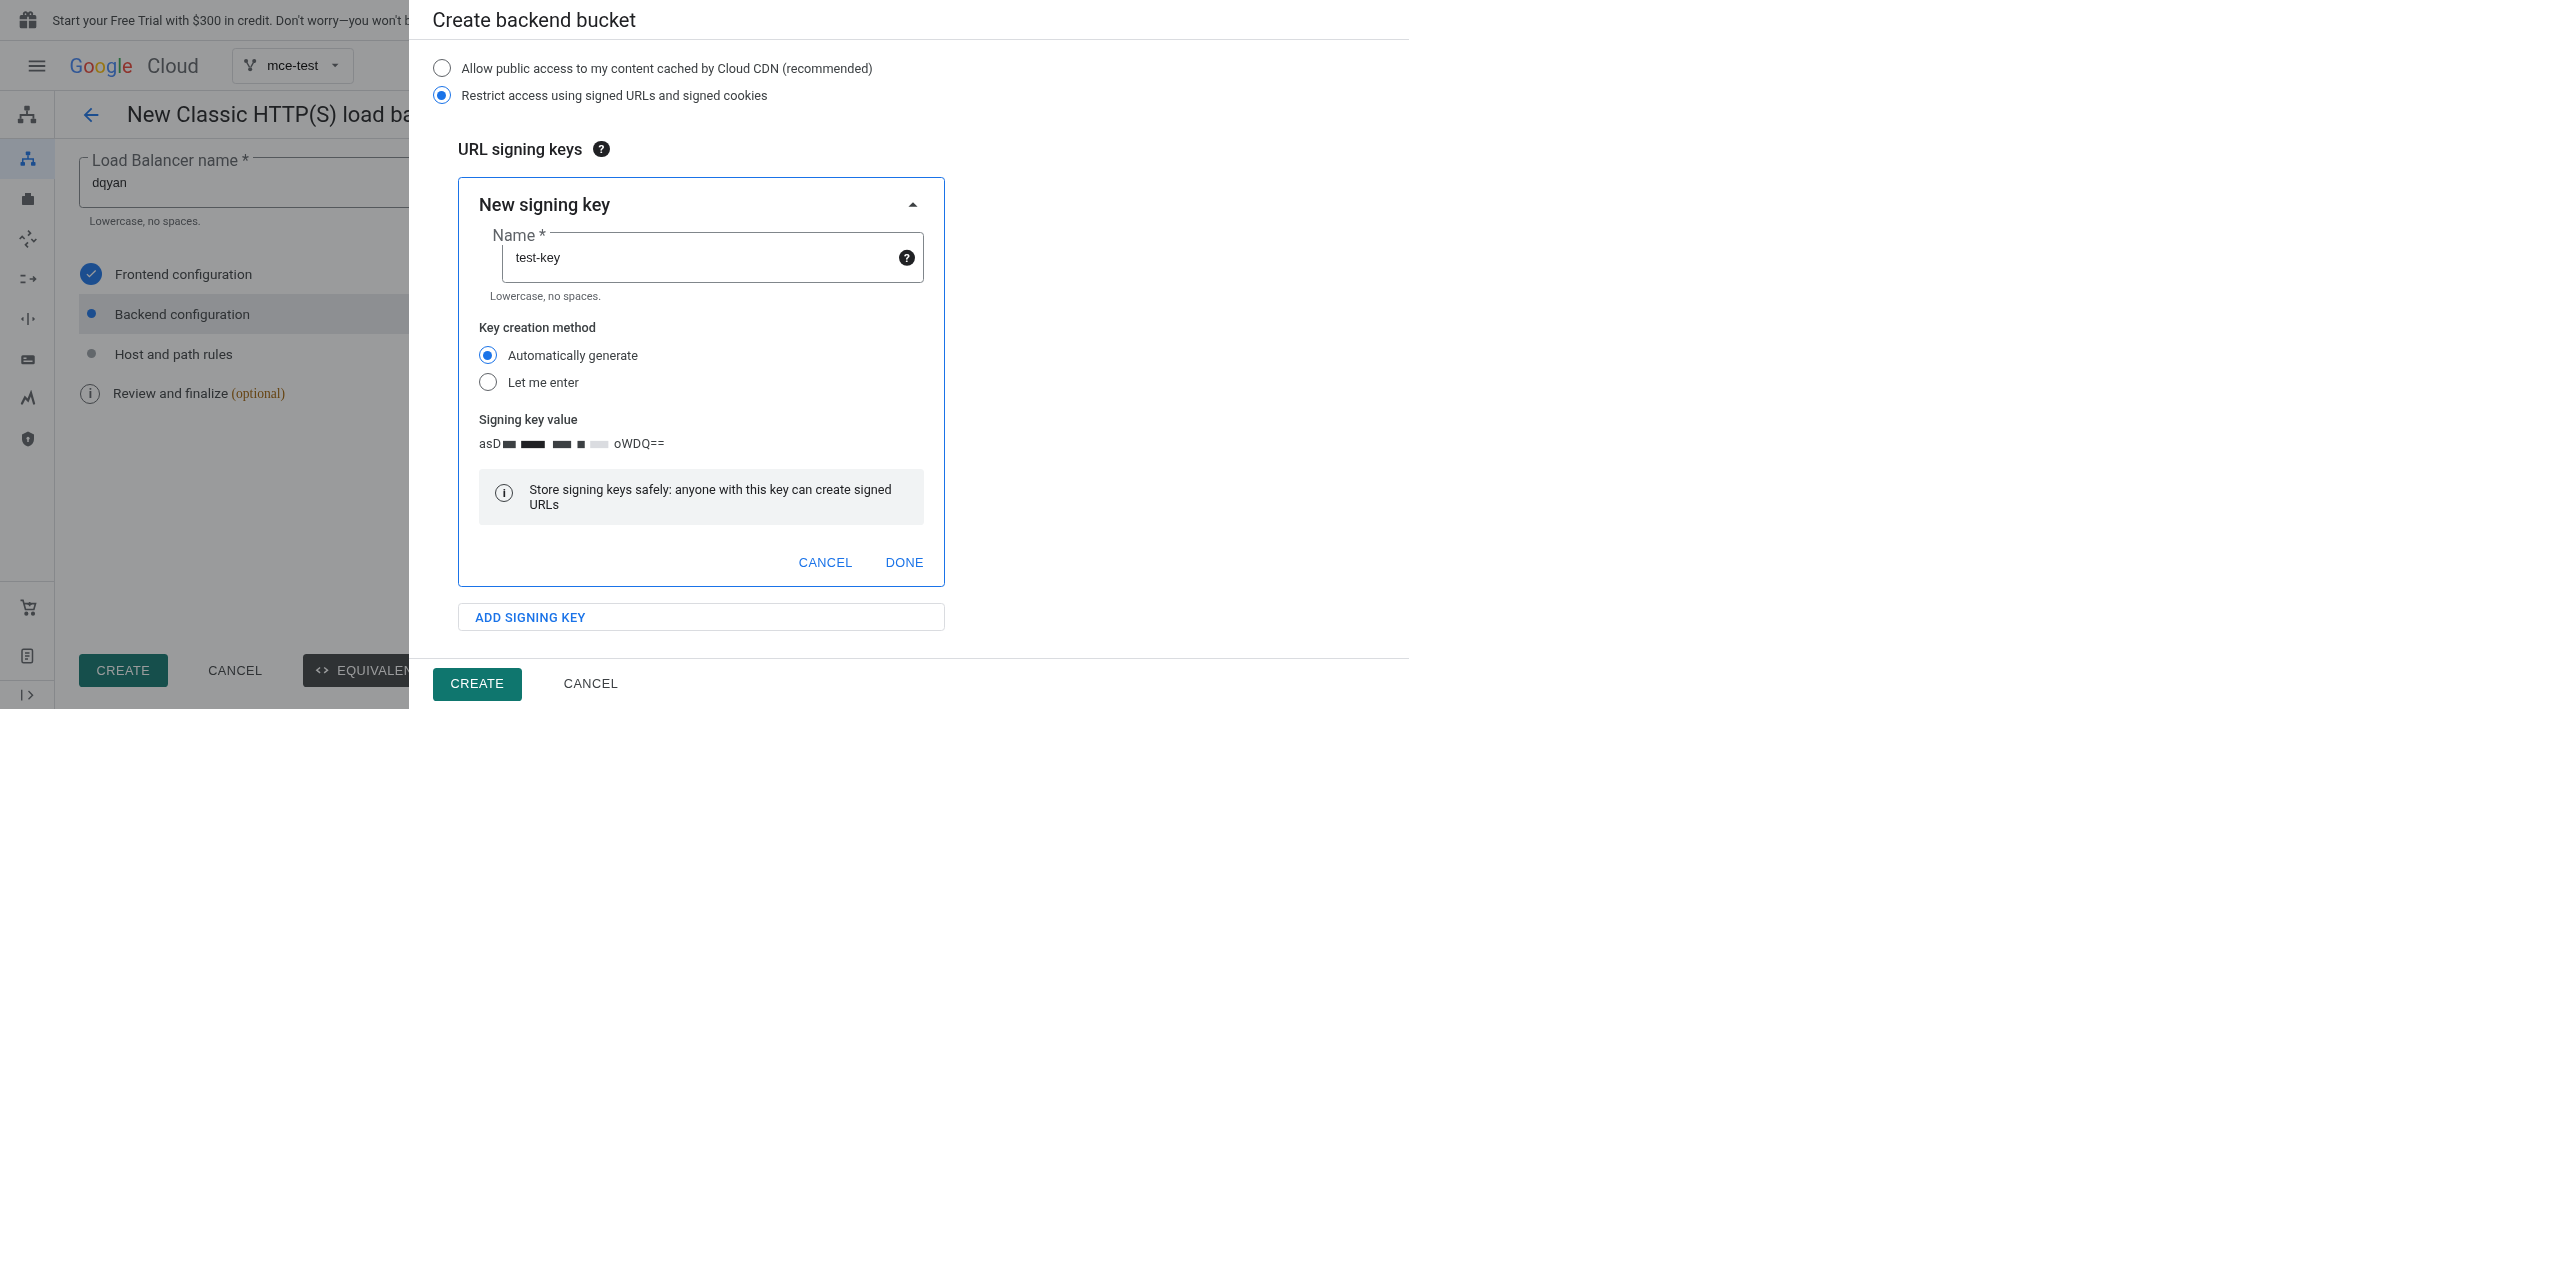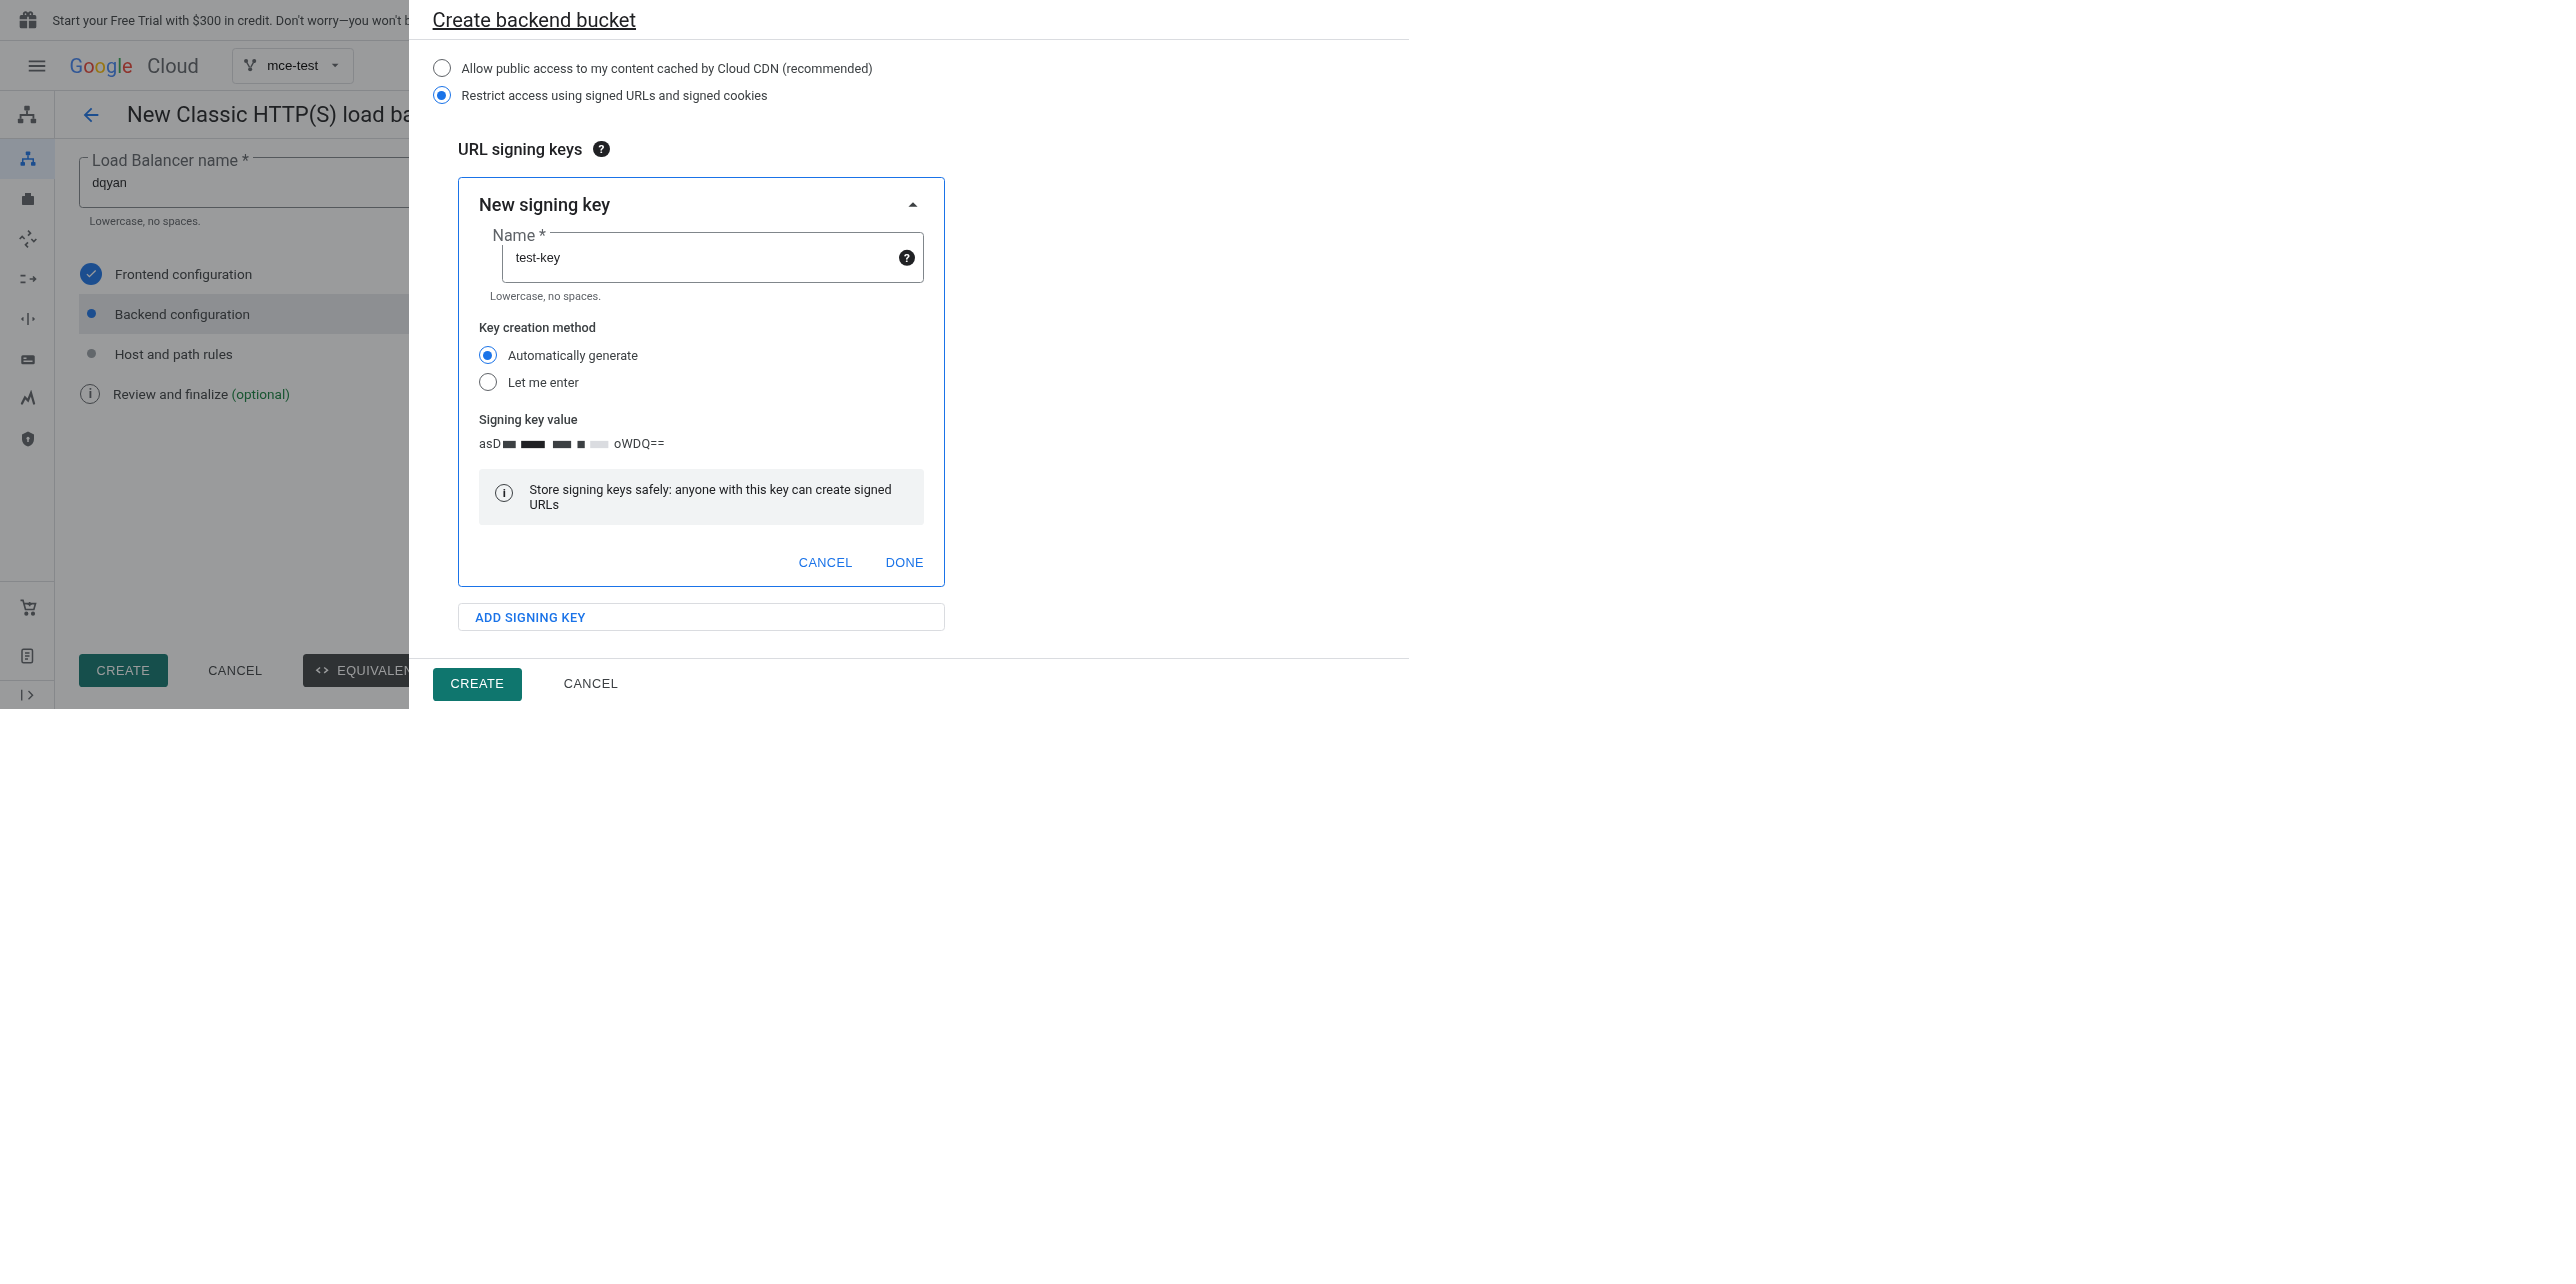--- a/index.html
+++ b/index.html
@@ -46,33 +46,33 @@
   
   .steps { margin-top:25.4px; display:flex; flex-direction:column; }
   .step { height:40px; display:flex; align-items:center; gap:12.7px; padding-left:1.8px; cursor:pointer; }
   .step-icon { width:22px; height:22px; border-radius:50%; display:flex; align-items:center; justify-content:center; flex-shrink:0; }
   .step-icon.done { background:#1a73e8; }
   .step-icon.active { width:9px;height:9px;background:#1a73e8; margin:0 6.3px; }
   .step-icon.pending { width:9px;height:9px;background:#9aa0a6; margin:0 6.3px; }
   .step-icon.optional { border:1.8px solid #5f6368; width:20px;height:20px; color:#5f6368; font-weight:700; }
   .step-label { font-size:13.6px; color:#3c4043; }
   .step.selected { background:#e8eaed; }
-  .step .opt { color:#15803d; }
+  .step .opt { color:#a16207;font-family:Liberation Serif, serif; }
   
   
   .page-footer { padding: 0 0 22px 23.6px; display:flex; align-items:center; gap:22px; }
   .btn { height:33px; border-radius:3.6px; border:none; font-size:12.7px; font-weight:500; letter-spacing:0.5px; padding:0 18px; cursor:pointer; text-transform:uppercase; display:inline-flex; align-items:center; gap:7.3px; }
   .btn.primary { background:#0f766e; color:#fff; }
   .btn.flat { background:none; color:#3c4043; }
   .btn.chip { background:#3c4043; color:#fff; border-radius:3.6px; padding:0 11px; height:33px; }
   
   
   .overlay { position:absolute; inset:0; background:rgba(32,33,36,0.45); }
   .side-panel { position:absolute; top:0; right:0; bottom:0; width:1000px; background:#fff; display:flex; flex-direction:column; }
-  .panel-head { height:40px; display:flex; align-items:flex-end; padding:0 0 7.3px 23.6px; border-bottom:0.9px solid #dadce0; font-size:20px; font-weight:400; color:#202124;text-decoration:underline; }
+  .panel-head { height:40px; display:flex; align-items:flex-end; padding:0 0 7.3px 23.6px; border-bottom:0.9px solid #dadce0; font-size:20px; font-weight:400; color:#202124; }
   .panel-body { flex:1; overflow:auto; padding: 14.5px 0 0 23.6px; }
   .panel-foot { height:51px; border-top:0.9px solid #dadce0; display:flex; align-items:center; padding-left:23.6px; gap:23.6px; }
   
   
   .radio-row { display:flex; align-items:center; gap:11px; height:27px; cursor:pointer; }
   .radio { width:18px; height:18px; border:1.8px solid #5f6368; border-radius:50%; display:flex; align-items:center; justify-content:center; flex-shrink:0; }
   .radio.checked { border-color:#1a73e8; }
   .radio.checked::after { content:""; width:9px; height:9px; background:#1a73e8; border-radius:50%; }
   .radio-label { color:#3c4043; font-size:12.7px; }
   

